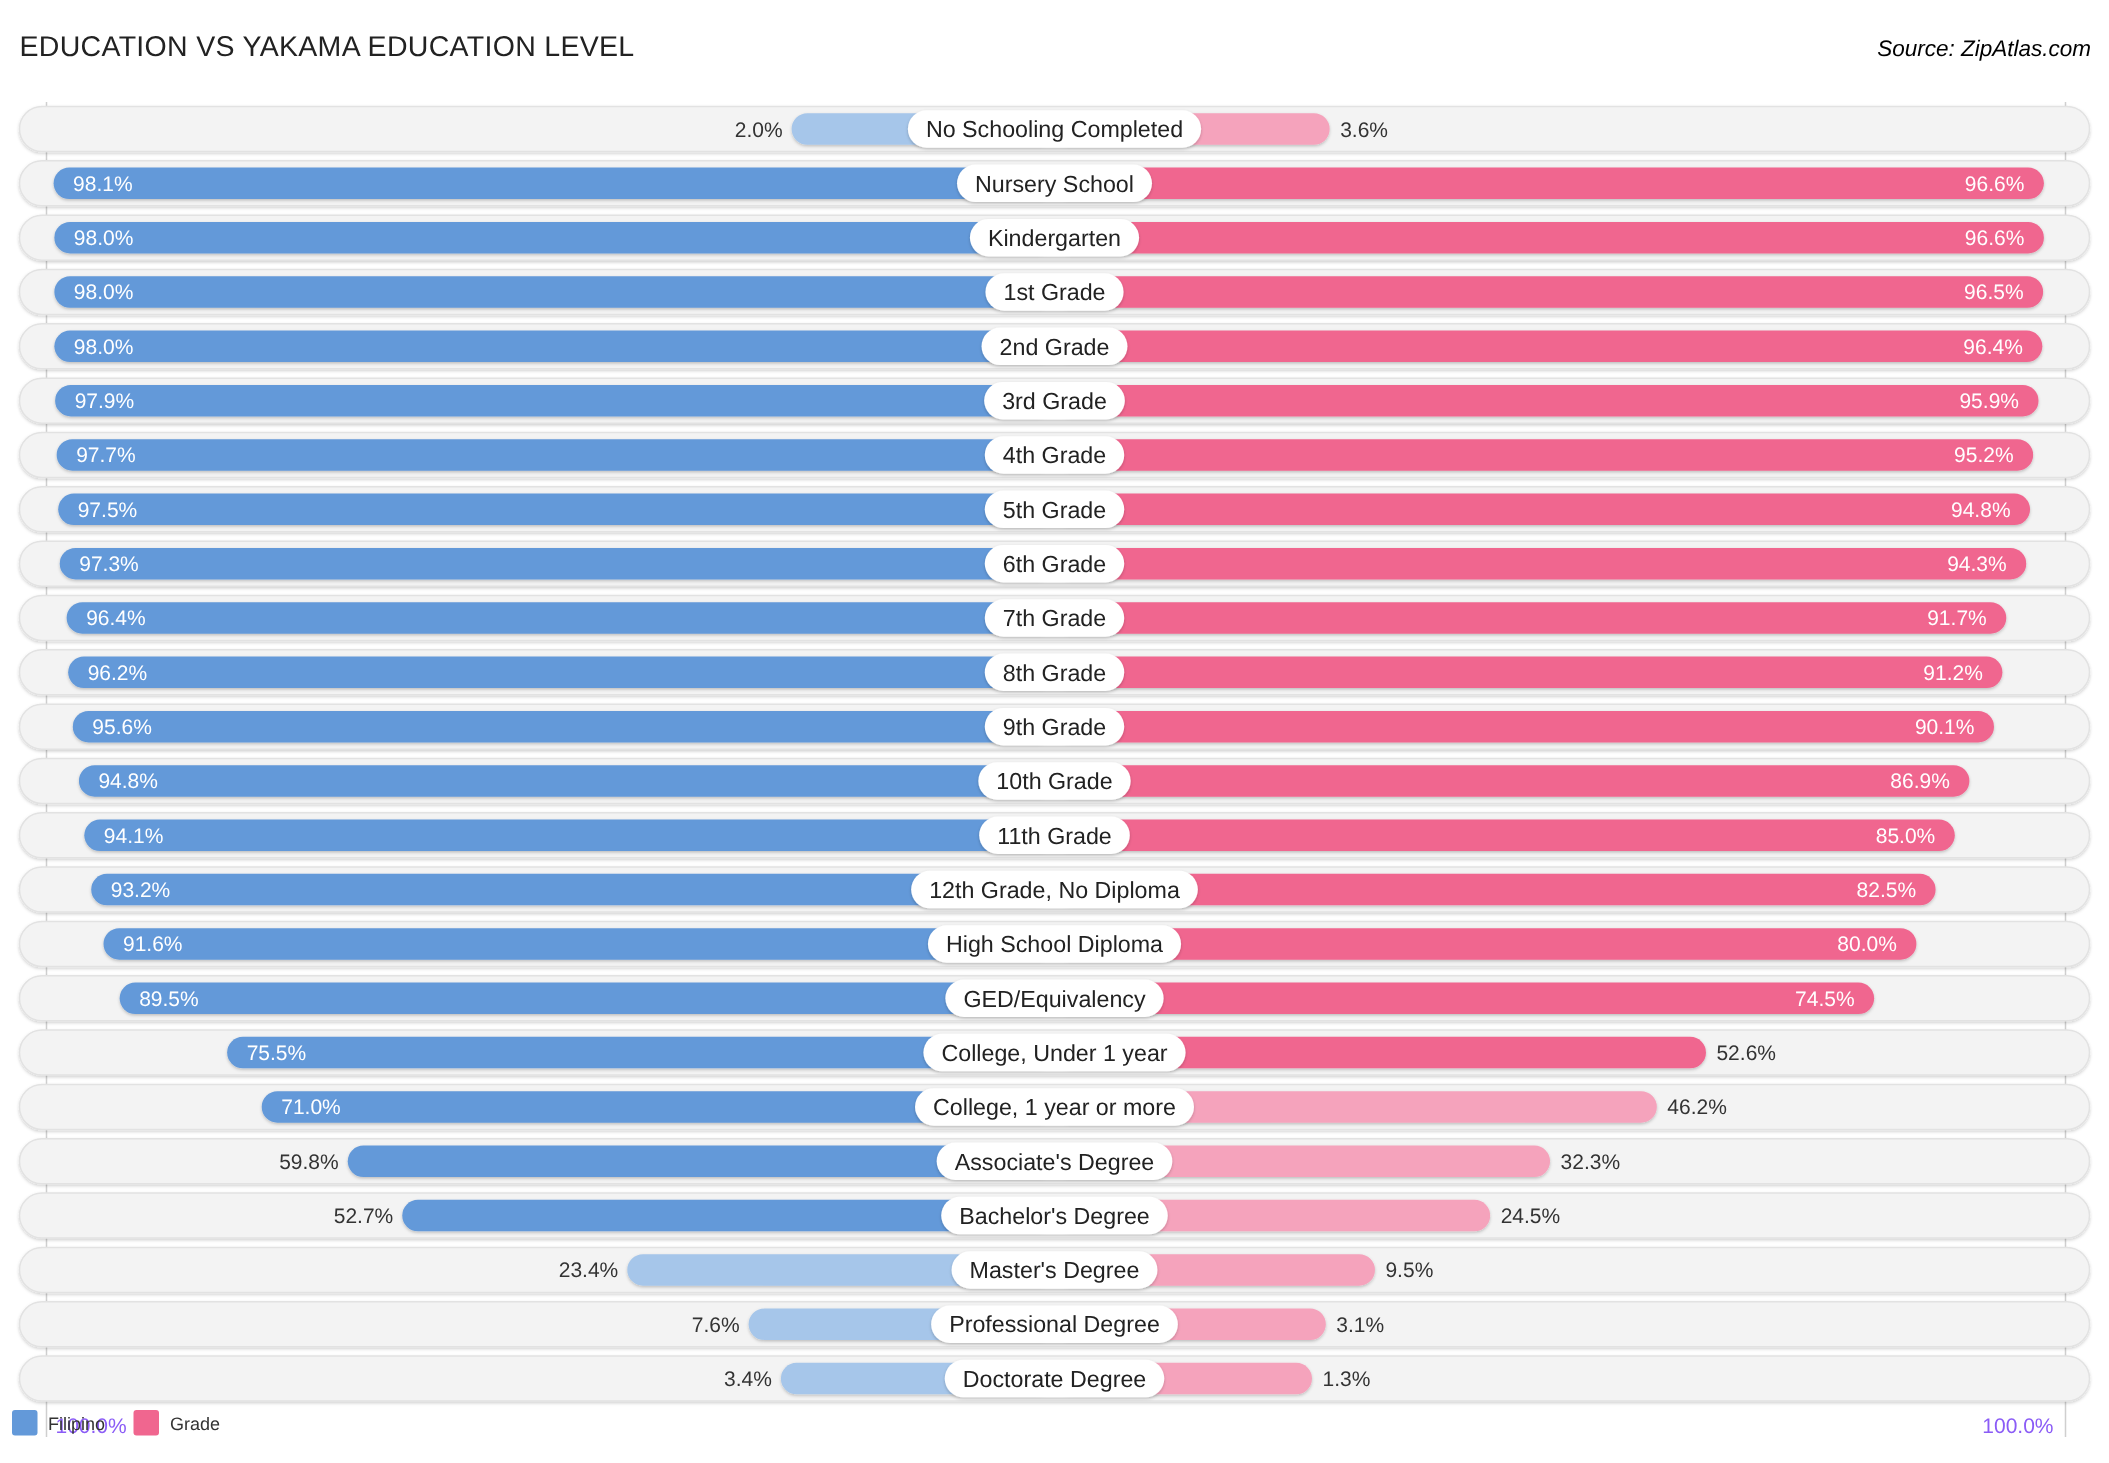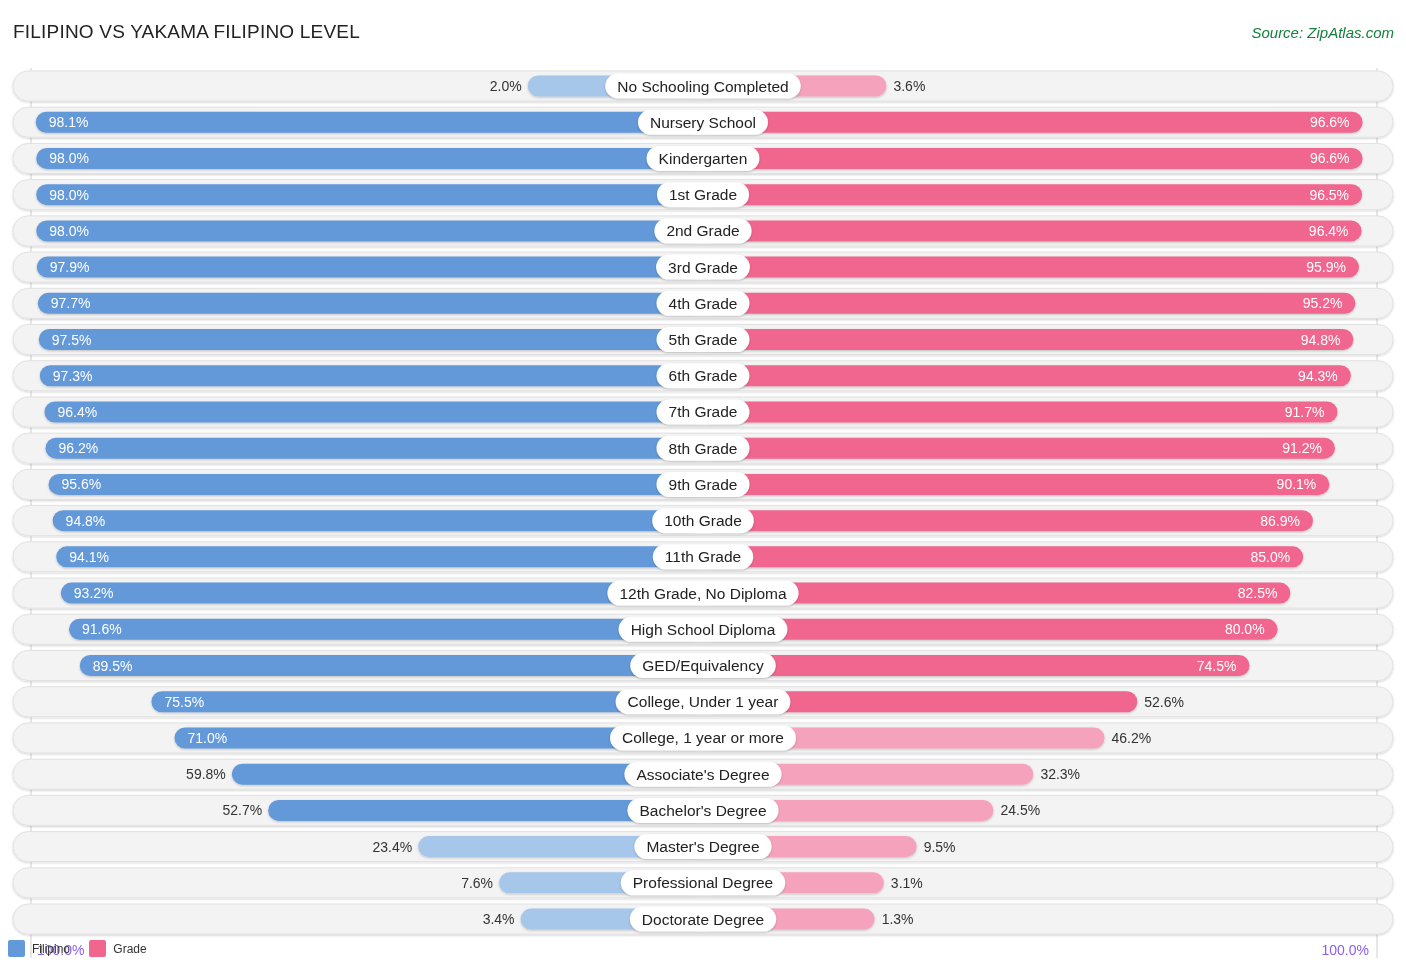--- a/index.html
+++ b/index.html
@@ -1,35 +1,35 @@
 <!DOCTYPE html>
 <html><head>
   <meta charset="utf-8">
   <style>
     html, body { margin: 0; padding: 0; background: #ffffff; }
     body { width: 1406px; height: 975px; position: relative; overflow: hidden;
            font-family: "DejaVu Sans", "Liberation Sans", sans-serif; }
     .title { position: absolute; left: 13px; top: 21px; font-size: 19px; color: #222;
              letter-spacing: 0.2px; font-family: "Liberation Sans", sans-serif; }
-    .source { position: absolute; right: 12px; top: 24px; font-size: 15px; color: #15803d;
+    .source { position: absolute; right: 12px; top: 24px; font-size: 15px; color: #000000;
               font-style: italic; font-family: "Liberation Sans", sans-serif; }
     #chart { position: absolute; left: 0; top: 0; }
     .legend { position: absolute; top: 940px; left: 0; width: 1406px; text-align: left;
               font-size: 12px; color: #333; font-family: "Liberation Sans", sans-serif; }
     .legend-item { display: inline-flex; align-items: center; margin: 0 8px; }
     .swatch { width: 17px; height: 17px; border-radius: 2px; margin-right: 7px; display: inline-block; }
     .axis-label { position: absolute; top: 942px; font-size: 14px; color: #8b5cf6;
                   font-family: "Liberation Sans", sans-serif; }
     .axis-left { left: 37px; }
     .axis-right { right: 37px; }
   </style>
 </head>
 <body>
 
-<div class="title">FILIPINO VS YAKAMA FILIPINO LEVEL</div>
+<div class="title">EDUCATION VS YAKAMA EDUCATION LEVEL</div>
 <div class="source">Source: ZipAtlas.com</div>
 
 <svg id="chart" width="1406" height="975" xmlns="http://www.w3.org/2000/svg">
   <defs>
     <filter id="shadow" x="-5%" y="-30%" width="110%" height="160%">
       <feDropShadow dx="0" dy="1" stdDeviation="1.2" flood-color="#000" flood-opacity="0.22"></feDropShadow>
     </filter>
     <filter id="trackShadow" x="-2%" y="-30%" width="104%" height="160%">
       <feDropShadow dx="0" dy="1" stdDeviation="1" flood-color="#000" flood-opacity="0.18"></feDropShadow>
     </filter>

